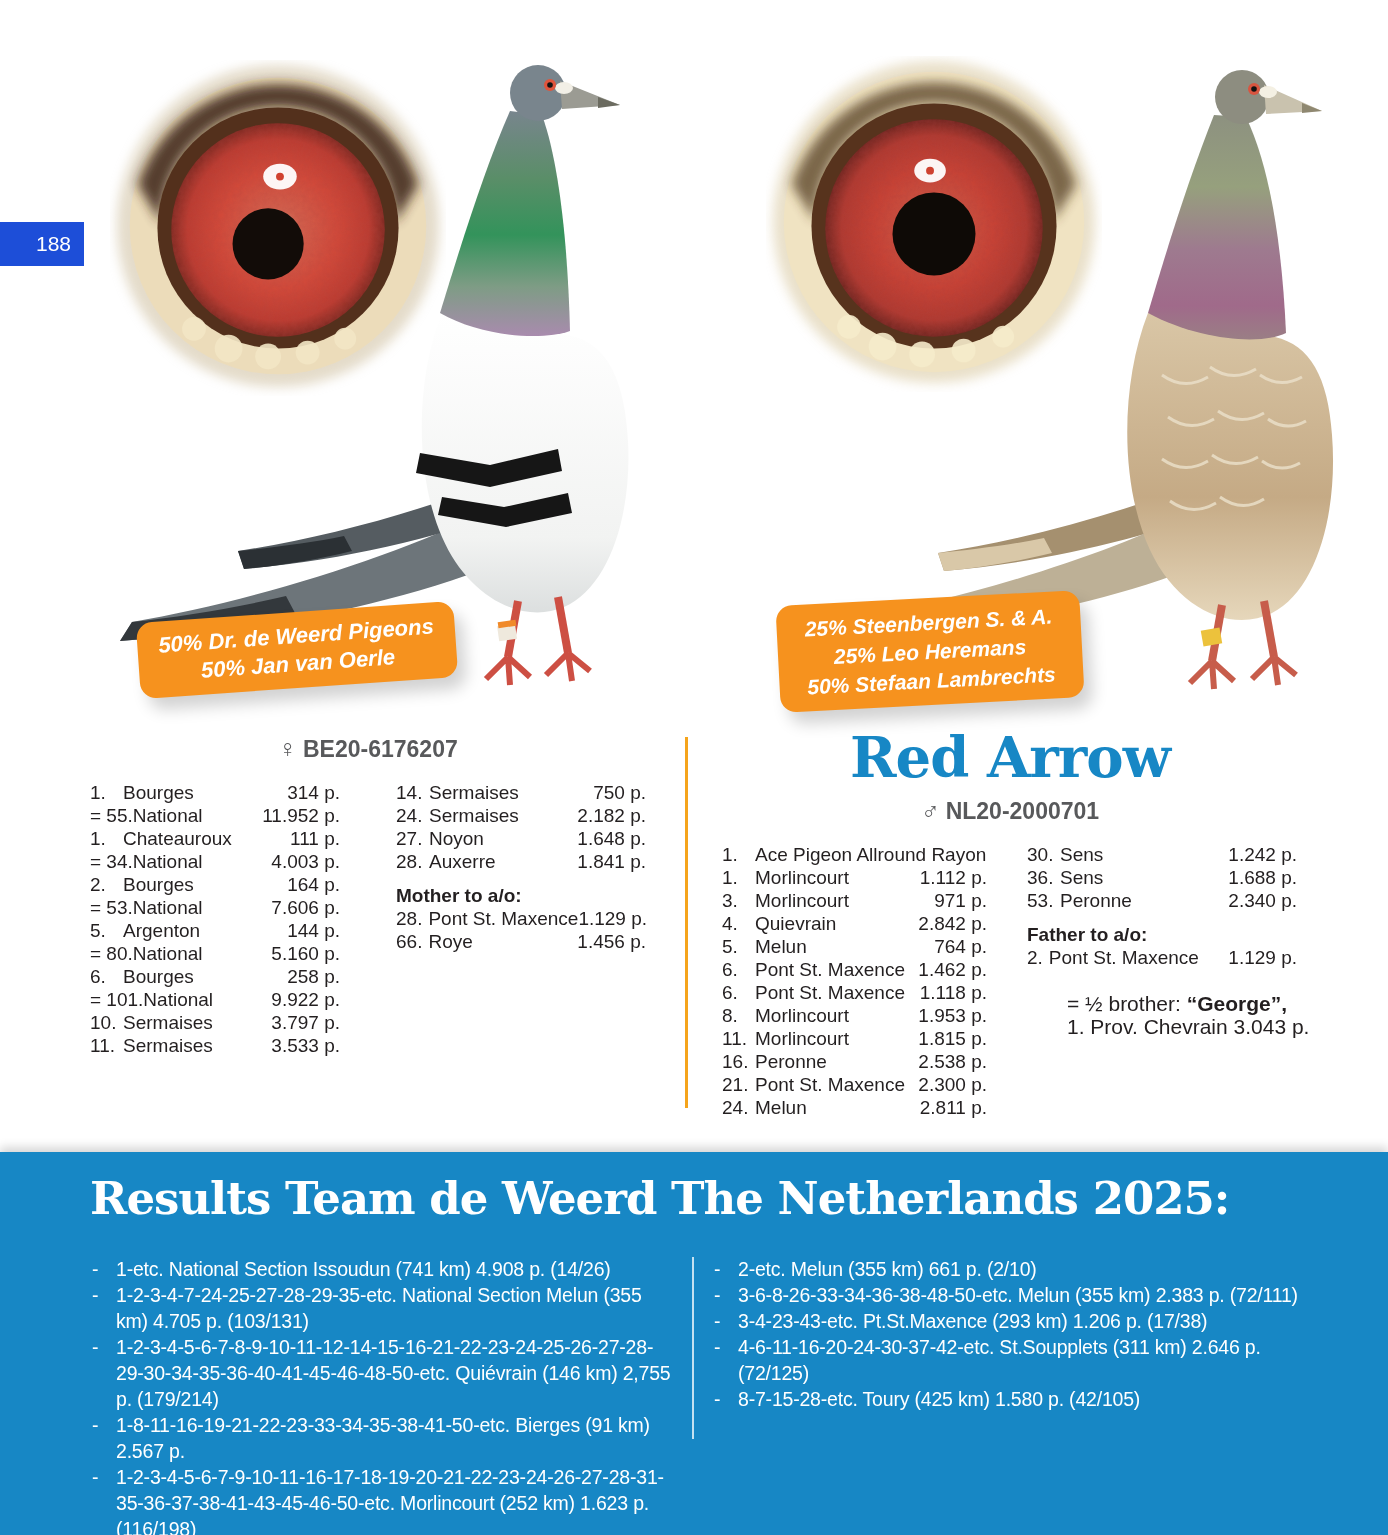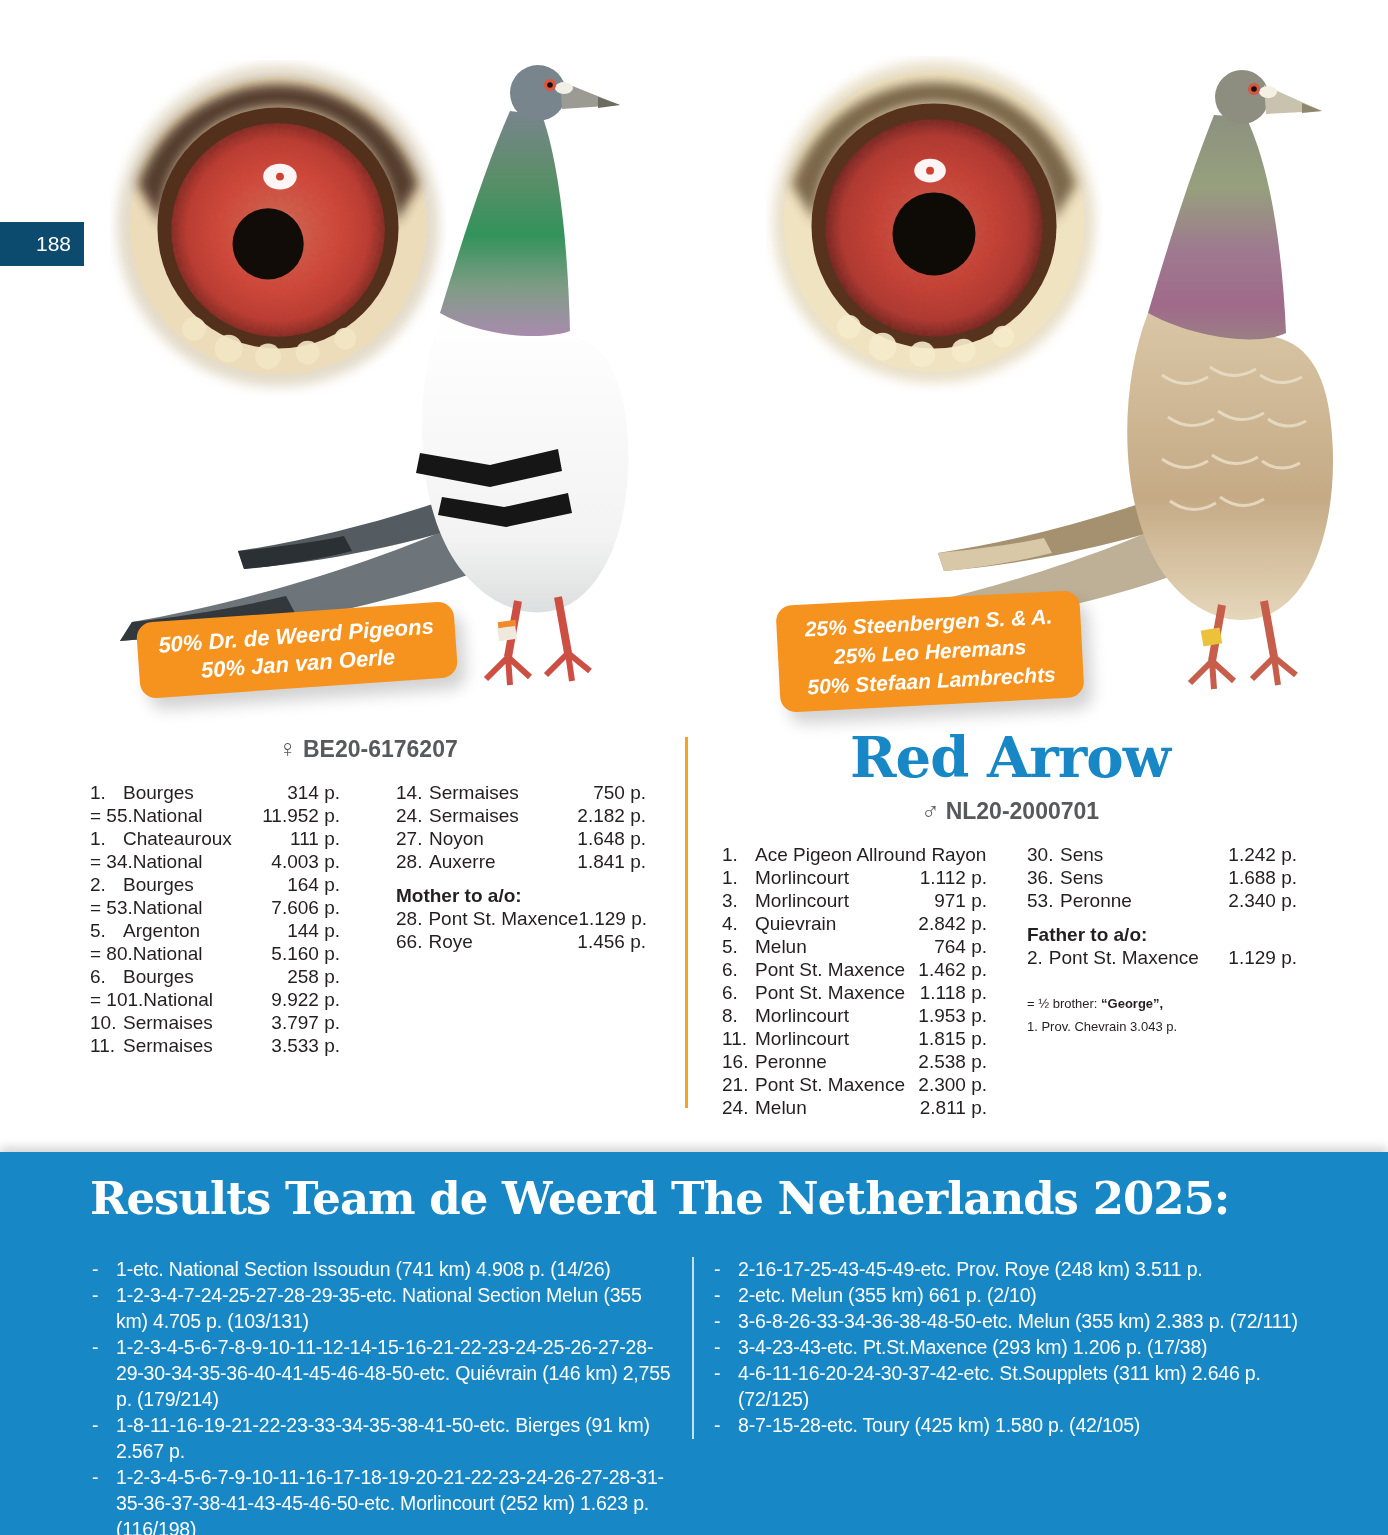--- a/index.html
+++ b/index.html
@@ -1,20 +1,20 @@
 <!DOCTYPE html>
 <html><head>
 <meta charset="utf-8">
 <style>
   html,body{margin:0;padding:0;background:#ffffff;}
   #page{position:relative;width:1388px;height:1535px;background:#ffffff;overflow:hidden;
         font-family:"Liberation Sans",sans-serif;color:#231F20;}
 
   
-  .page-badge{position:absolute;left:0;top:222px;width:84px;height:44px;background:#0c4a6e;
+  .page-badge{position:absolute;left:0;top:222px;width:84px;height:44px;background:#1d4ed8;
               color:#fff;font-size:21px;display:flex;align-items:center;justify-content:flex-end;
               padding-right:13px;box-sizing:border-box;}
 
   
   .eye-photo{position:absolute;width:336px;height:336px;}
   .eye-left{left:110px;top:60px;}
   .eye-right{left:766px;top:56px;}
   .pigeon-photo{position:absolute;}
   .pigeon-left{left:90px;top:45px;width:600px;height:655px;}
   .pigeon-right{left:770px;top:45px;width:618px;height:660px;}
@@ -39,21 +39,21 @@
   .pinfo-left .rcol1{width:250px;}
   .pinfo-left .rcol2{width:250px;margin-left:56px;}
   .pinfo-right .rcol1{width:265px;}
   .pinfo-right .rcol2{width:270px;margin-left:40px;}
   .res-row{display:flex;font-size:19px;line-height:23px;white-space:nowrap;}
   .res-row .rank{flex:none;min-width:33px;}
   .res-row.flow .rank{min-width:0;margin-right:6px;}
   .res-row .race{flex:none;}
   .res-row .pts{flex:1;text-align:right;}
   .rel-head{font-size:19px;line-height:23px;font-weight:bold;margin-top:11px;}
-  .note{margin-top:23px;font-size:13px;line-height:23px;white-space:nowrap;}
+  .note{margin-top:23px;font-size:21px;line-height:23px;white-space:nowrap;margin-left:40px;}
   .note b{font-weight:bold;}
 
   
   .panel-divider{position:absolute;left:685px;top:737px;width:3px;height:371px;background:#F5A41C;}
 
   
   .band{position:absolute;left:0;top:1152px;width:1388px;height:383px;background:#1787C5;
         color:#fff;box-shadow:0 -5px 9px rgba(0,0,0,0.16);}
   .band-title{position:absolute;left:90px;top:20px;font-family:"DejaVu Serif","Liberation Serif",serif;
               font-weight:bold;font-size:45px;letter-spacing:-1px;}
@@ -513,21 +513,20 @@
 
         <li>1-2-3-4-5-6-7-8-9-10-11-12-14-15-16-21-22-23-24-25-26-27-28-29-30-34-35-36-40-41-45-46-48-50-etc. Quiévrain (146 km) 2,755 p. (179/214)</li>
 
         <li>1-8-11-16-19-21-22-23-33-34-35-38-41-50-etc. Bierges (91 km) 2.567 p.</li>
 
         <li>1-2-3-4-5-6-7-9-10-11-16-17-18-19-20-21-22-23-24-26-27-28-31-35-36-37-38-41-43-45-46-50-etc. Morlincourt (252 km) 1.623 p. (116/198)</li>
       </ul>
     <div class="band-divider"></div>
     <ul class="band-col band-col-r">
 
-        <li>2-16-17-25-43-45-49-etc. Prov. Roye (248 km) 3.511 p.</li>
 
         <li>2-etc. Melun (355 km) 661 p. (2/10)</li>
 
 
         <li>3-6-8-26-33-34-36-38-48-50-etc. Melun (355 km) 2.383 p. (72/111)</li>
 
         <li>3-4-23-43-etc. Pt.St.Maxence (293 km) 1.206 p. (17/38)</li>
 
         <li>4-6-11-16-20-24-30-37-42-etc. St.Soupplets (311 km) 2.646 p. (72/125)</li>
 

